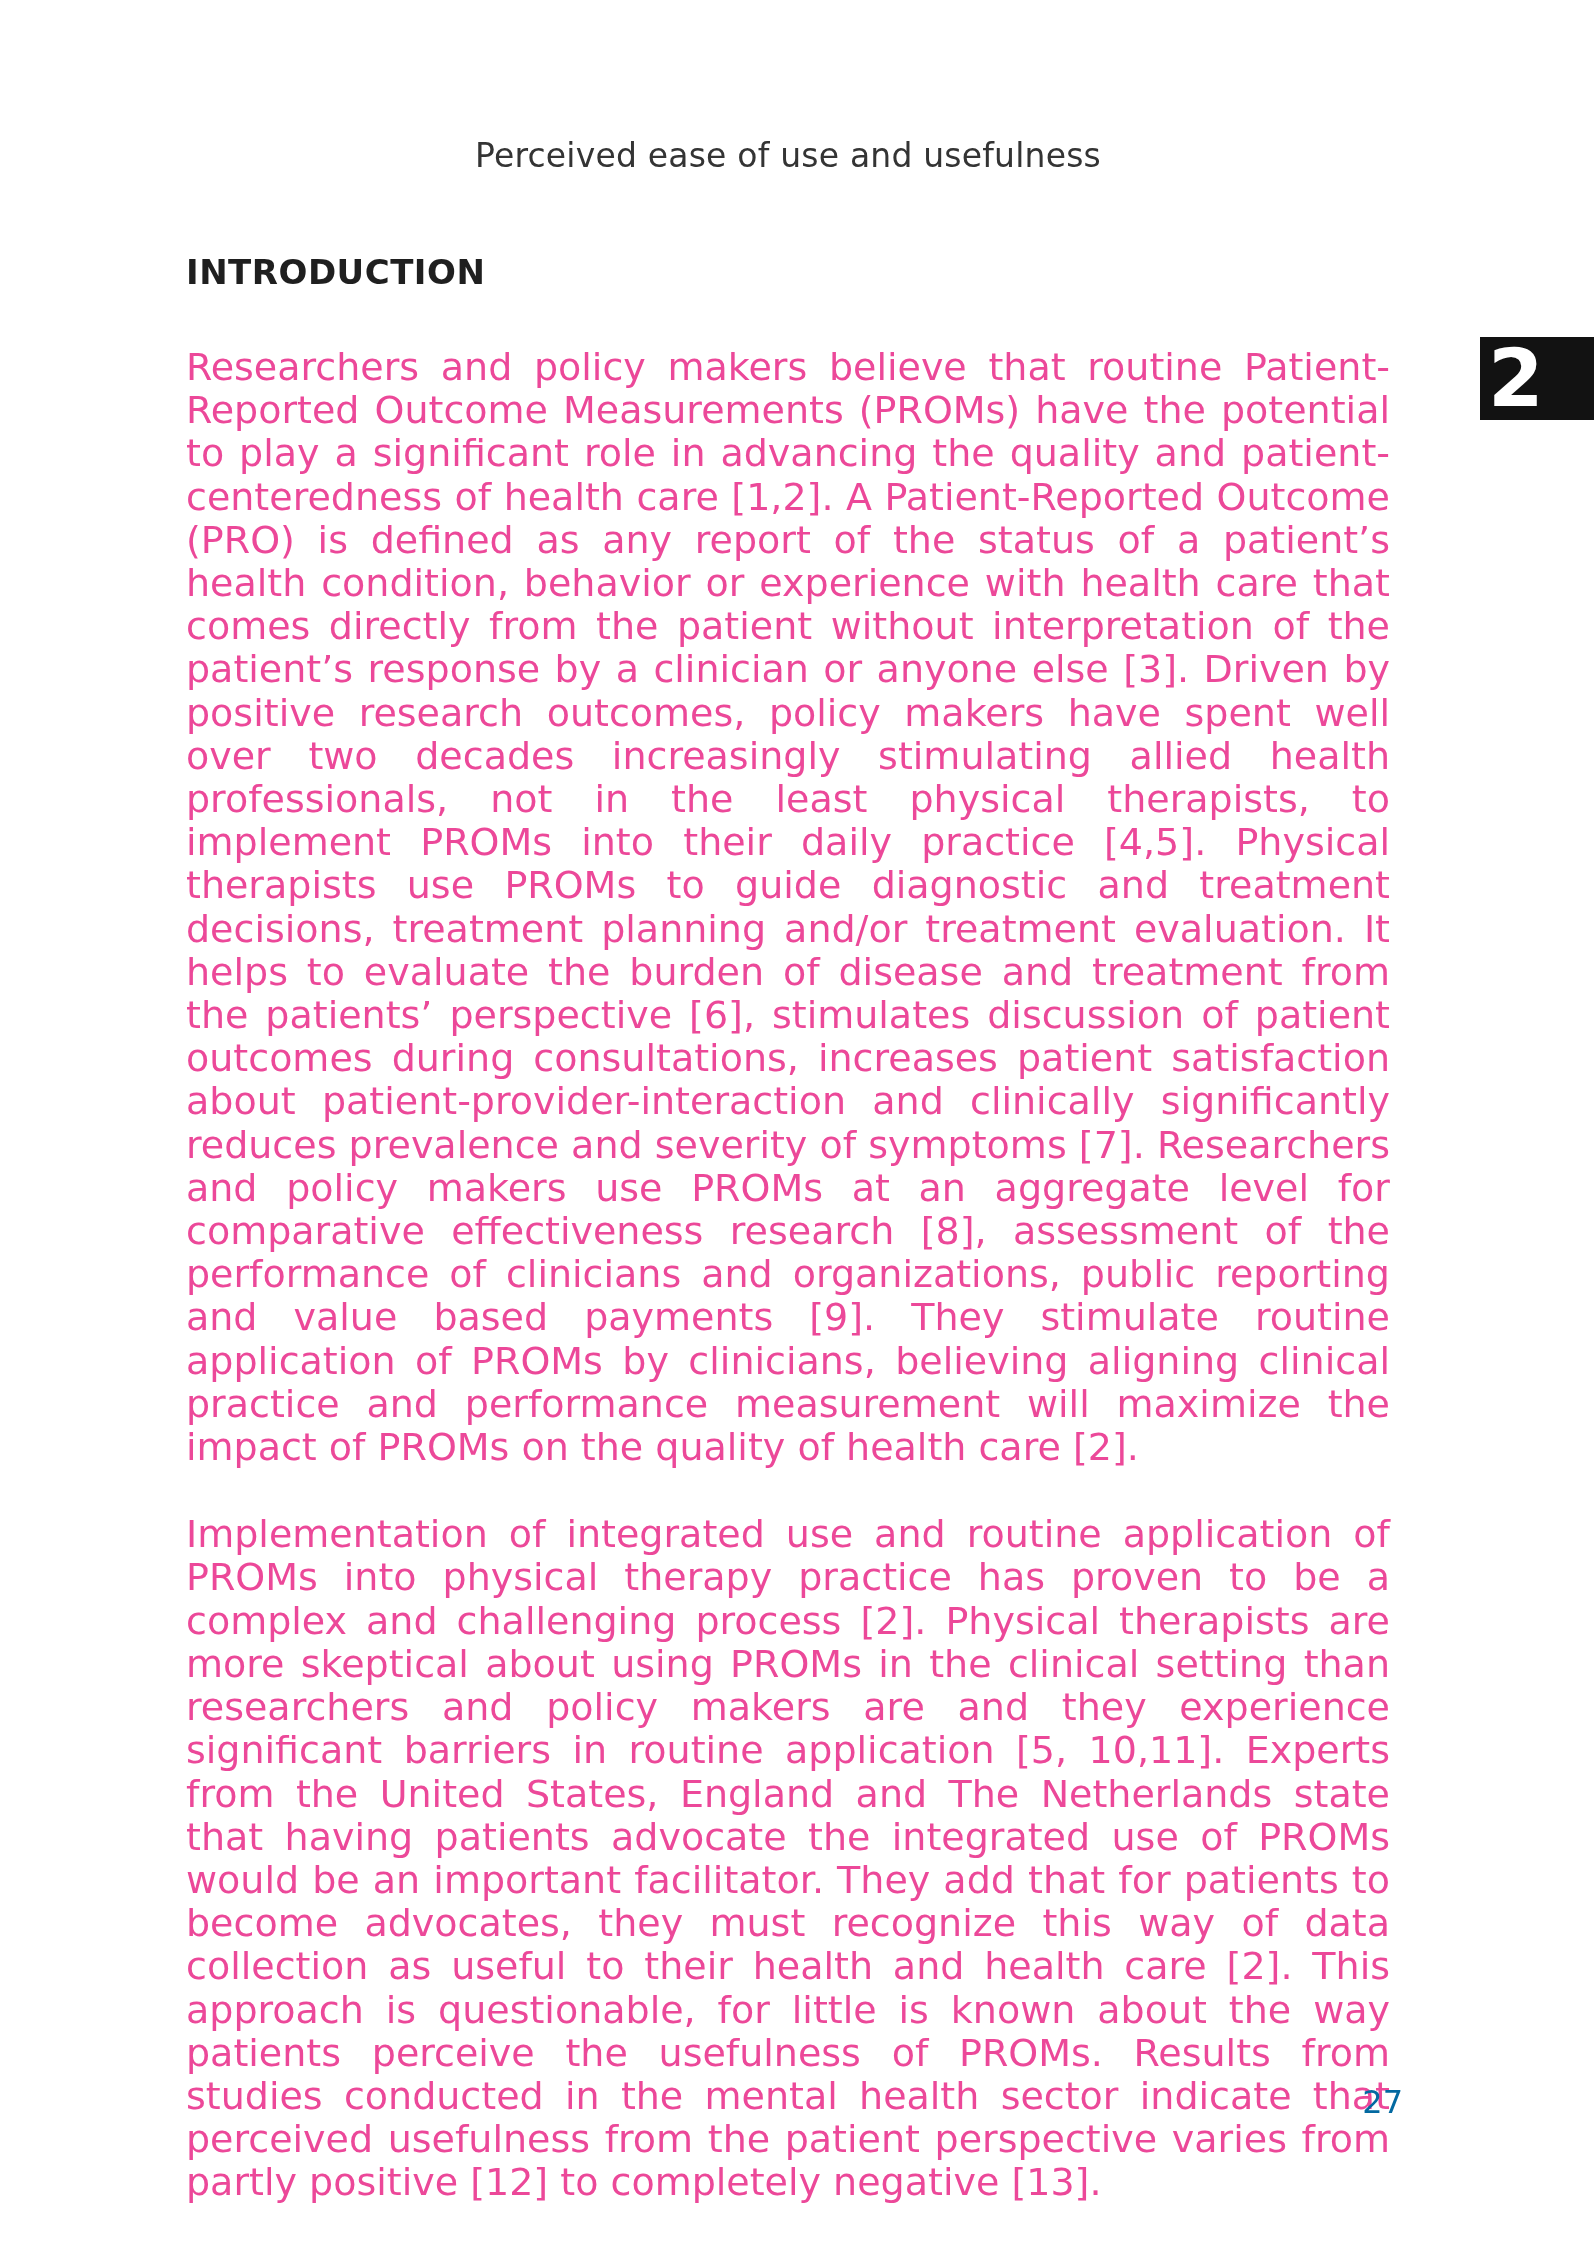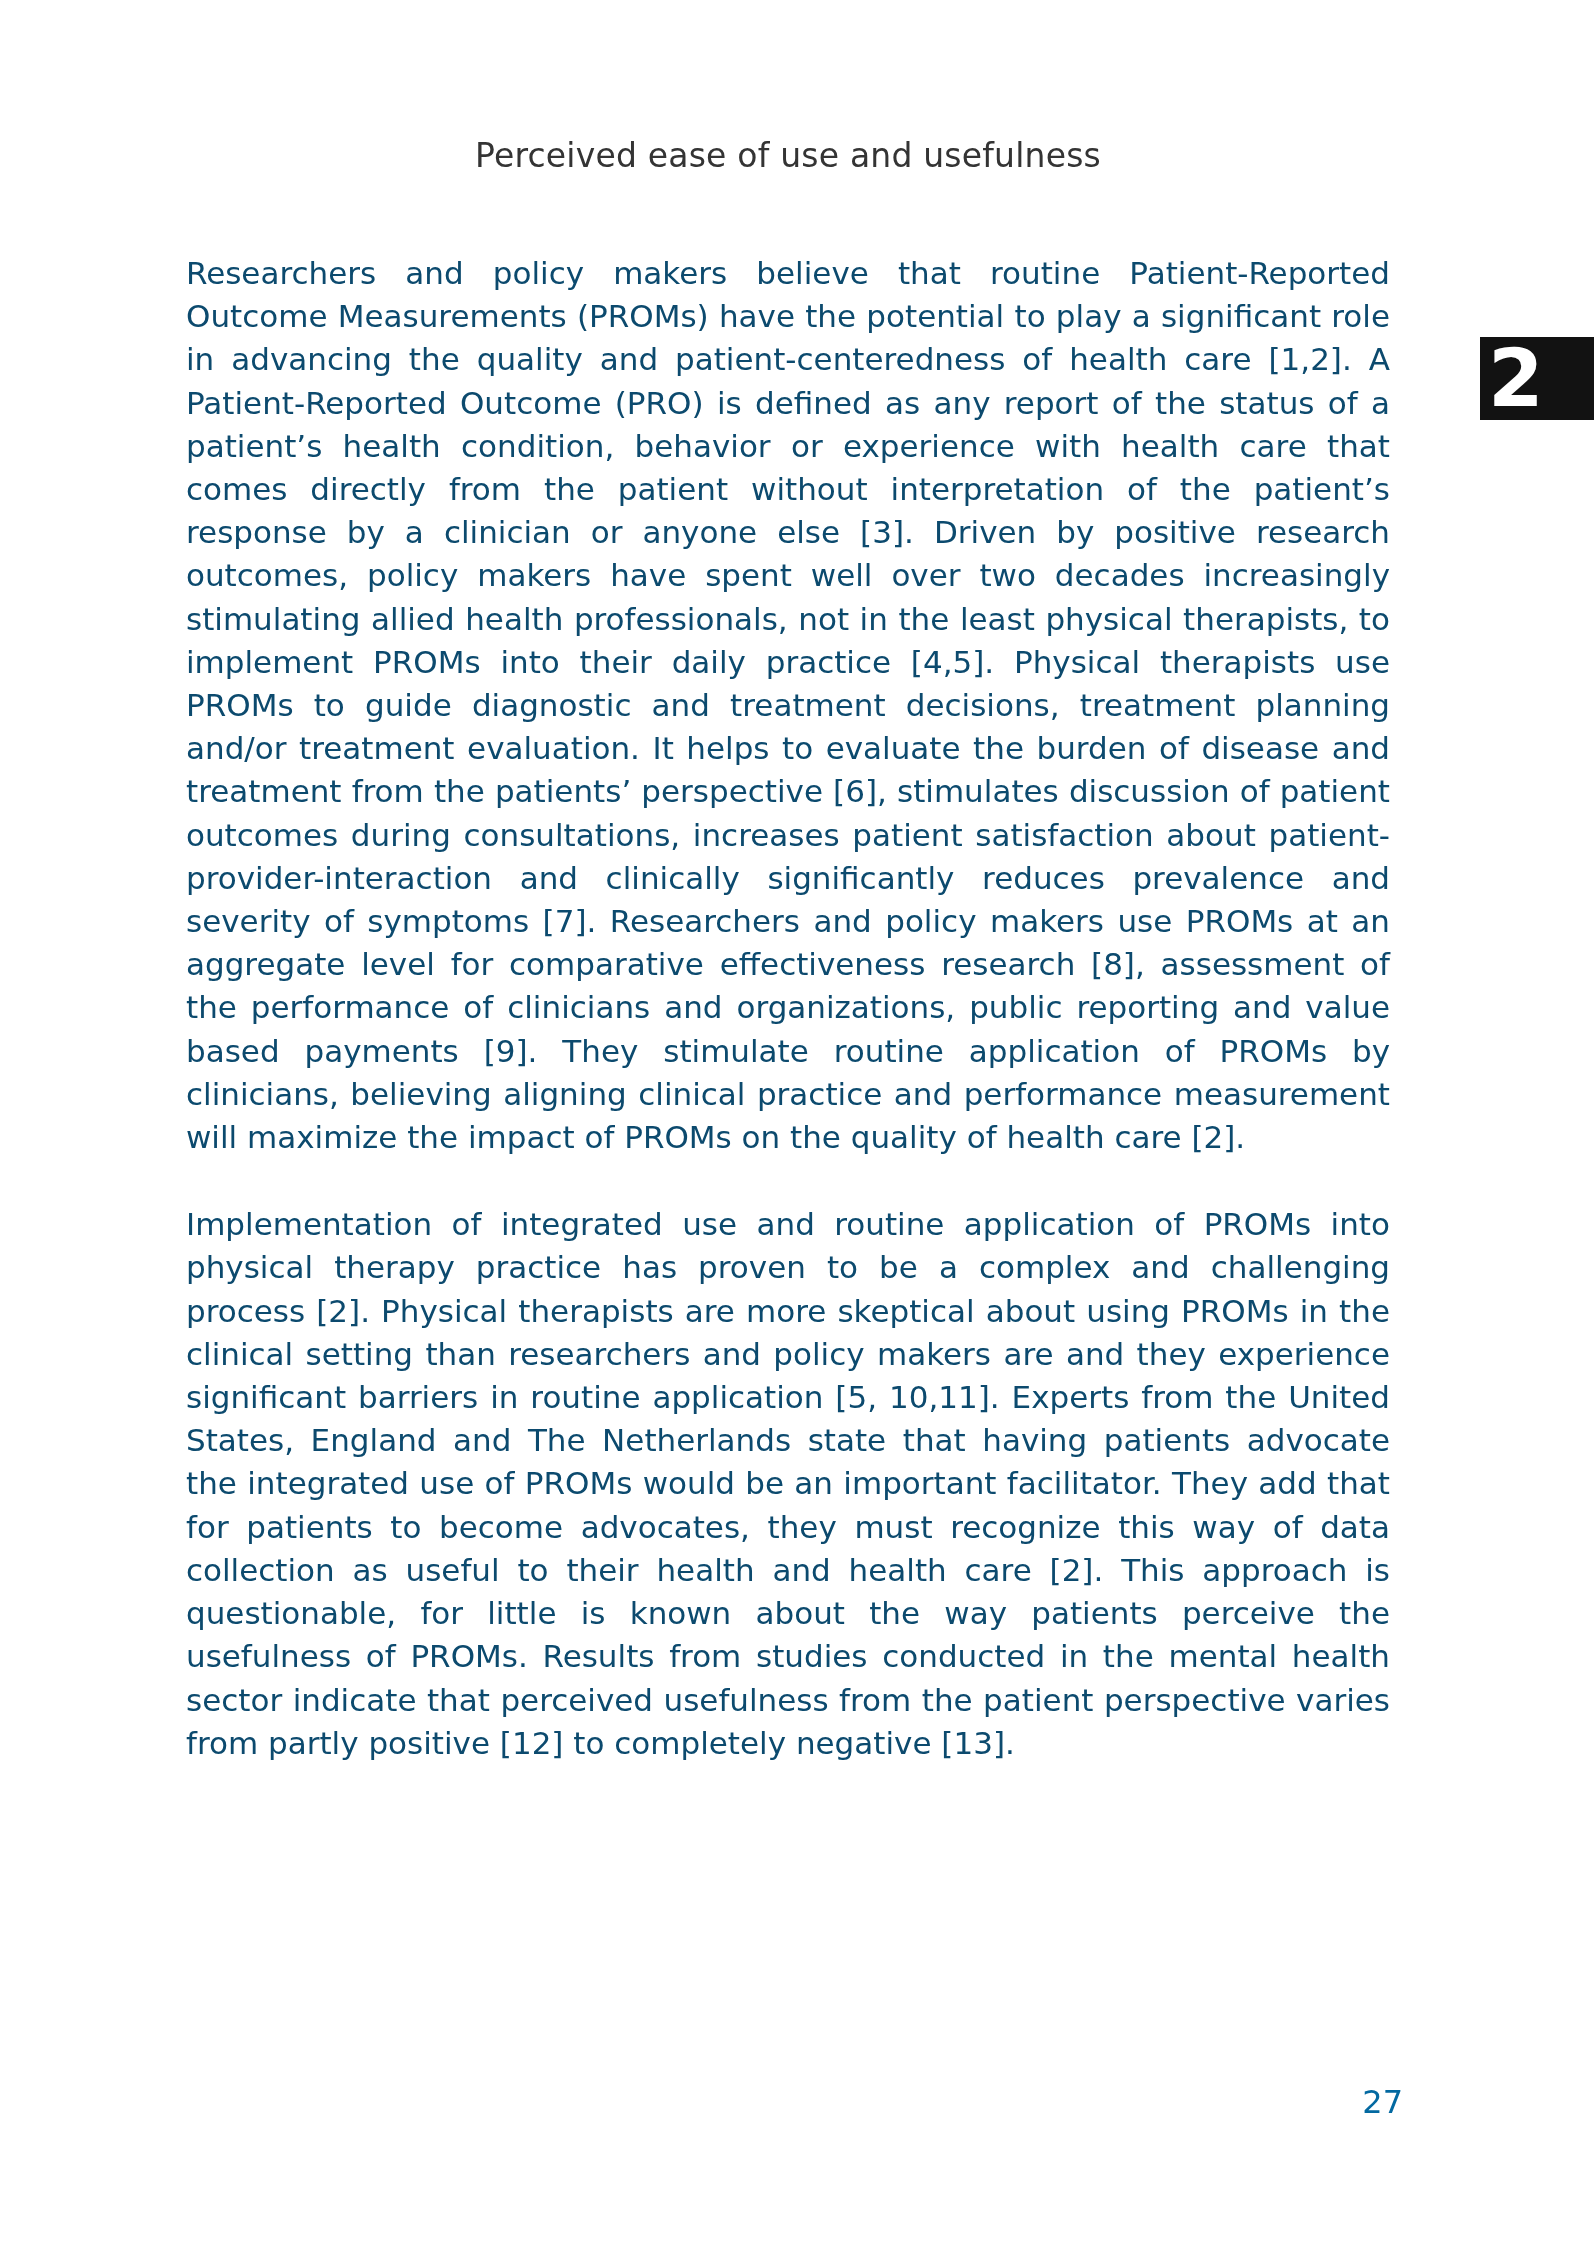--- a/index.html
+++ b/index.html
@@ -35,24 +35,24 @@
   .heading {
     margin: 0 0 54px 0;
     font-size: 34px;
     line-height: 40px;
     font-weight: 700;
     letter-spacing: 0.5px;
     color: #1f1f1f;
   }
   .para {
     margin: 0 0 44px 0;
-    font-size: 31px;
+    font-size: 38px;
     line-height: 43.2px;
     text-align: justify;
-    color: #0c4a6e;
+    color: #ec4899;
   }
   .para:last-child { margin-bottom: 0; }
   .chapter-tab {
     position: absolute;
     top: 337px;
     right: 0;
     width: 114px;
     height: 83px;
     background: #121212;
     display: flex;
@@ -80,20 +80,21 @@
 
 <div class="page">
 
   <div class="running-head">Perceived ease of use and usefulness</div>
 
   <div class="chapter-tab">
     <span>2</span>
   </div>
 
   <main class="content">
+    <h1 class="heading">INTRODUCTION</h1>
 
     <p class="para">Researchers and policy makers believe that routine Patient-Reported Outcome Measurements (PROMs) have the potential to play a significant role in advancing the quality and patient-centeredness of health care [1,2]. A Patient-Reported Outcome (PRO) is defined as any report of the status of a patient’s health condition, behavior or experience with health care that comes directly from the patient without interpretation of the patient’s response by a clinician or anyone else [3]. Driven by positive research outcomes, policy makers have spent well over two decades increasingly stimulating allied health professionals, not in the least physical therapists, to implement PROMs into their daily practice [4,5]. Physical therapists use PROMs to guide diagnostic and treatment decisions, treatment planning and/or treatment evaluation. It helps to evaluate the burden of disease and treatment from the patients’ perspective [6], stimulates discussion of patient outcomes during consultations, increases patient satisfaction about patient-provider-interaction and clinically significantly reduces prevalence and severity of symptoms [7]. Researchers and policy makers use PROMs at an aggregate level for comparative effectiveness research [8], assessment of the performance of clinicians and organizations, public reporting and value based payments [9]. They stimulate routine application of PROMs by clinicians, believing aligning clinical practice and performance measurement will maximize the impact of PROMs on the quality of health care [2].</p>
 
     <p class="para">Implementation of integrated use and routine application of PROMs into physical therapy practice has proven to be a complex and challenging process [2]. Physical therapists are more skeptical about using PROMs in the clinical setting than researchers and policy makers are and they experience significant barriers in routine application [5, 10,11]. Experts from the United States, England and The Netherlands state that having patients advocate the integrated use of PROMs would be an important facilitator. They add that for patients to become advocates, they must recognize this way of data collection as useful to their health and health care [2]. This approach is questionable, for little is known about the way patients perceive the usefulness of PROMs. Results from studies conducted in the mental health sector indicate that perceived usefulness from the patient perspective varies from partly positive [12] to completely negative [13].</p>
   </main>
 
   <div class="page-number">27</div>
 
 </div>
 

